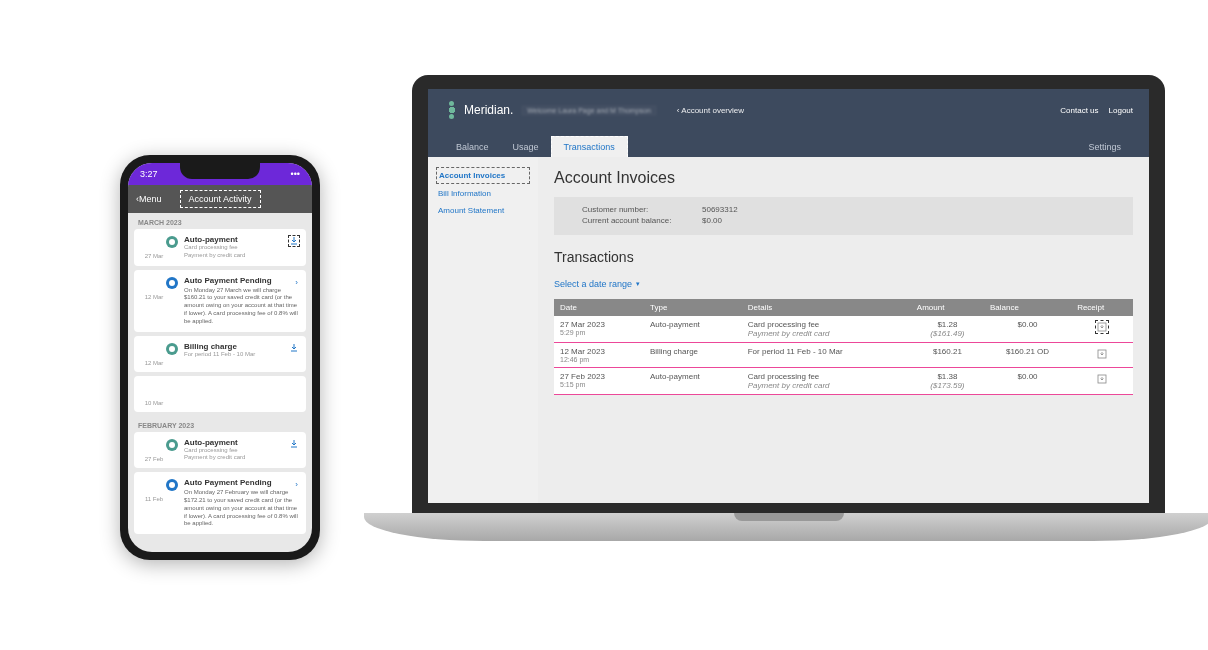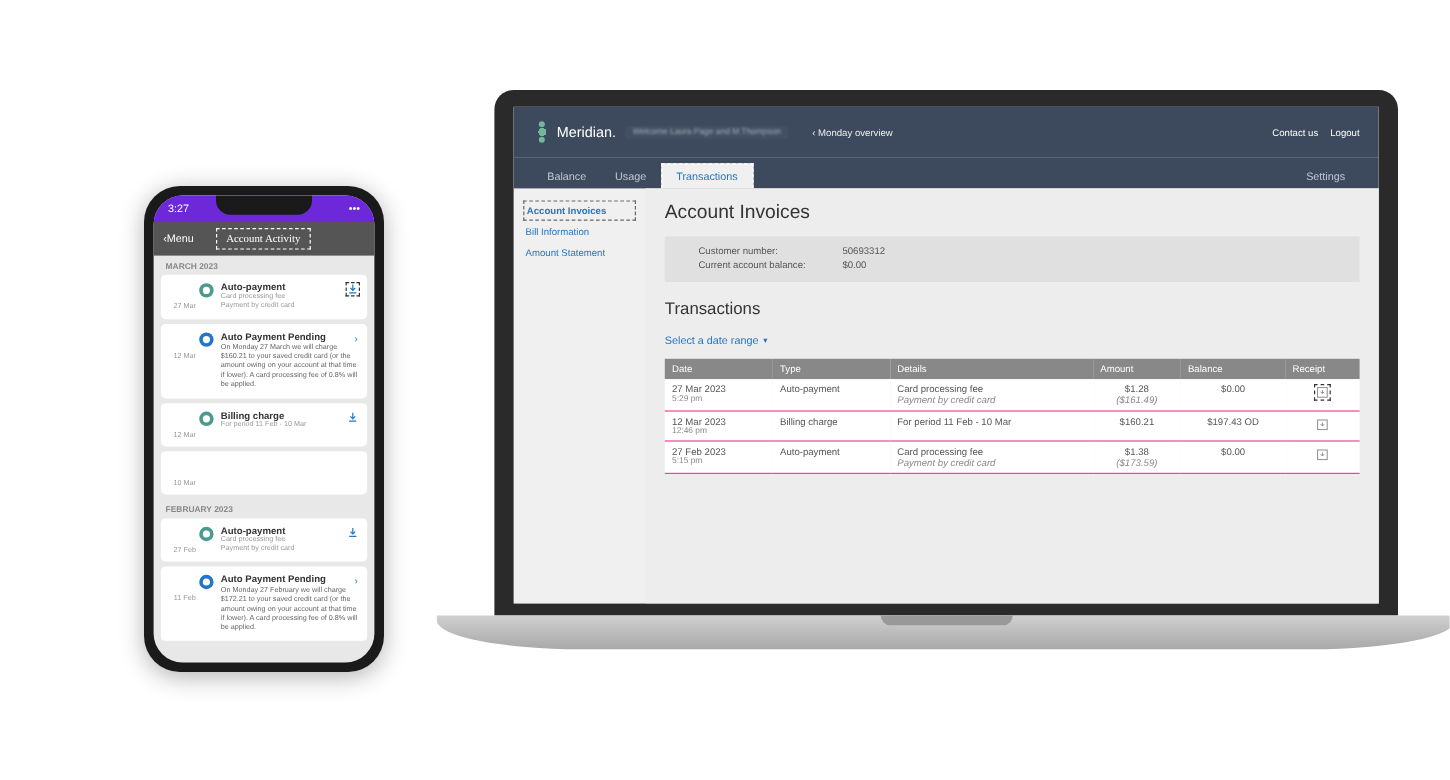--- a/index.html
+++ b/index.html
@@ -5,21 +5,21 @@
 * { margin: 0; padding: 0; box-sizing: border-box; }
 body { font-family: Arial, sans-serif; background: #fff; width: 1208px; height: 650px; position: relative; }
 
 
 .phone { position: absolute; left: 120px; top: 155px; width: 200px; height: 405px; background: #1a1a1a; border-radius: 30px; padding: 8px; box-shadow: 0 4px 20px rgba(0,0,0,0.3); }
 .phone-screen { width: 100%; height: 100%; background: #e8e8e8; border-radius: 24px; overflow: hidden; position: relative; }
 .phone-notch { position: absolute; top: 0; left: 50%; transform: translateX(-50%); width: 80px; height: 16px; background: #1a1a1a; border-radius: 0 0 12px 12px; z-index: 10; }
 .phone-statusbar { height: 22px; background: #6d28d9; color: #fff; font-size: 9px; display: flex; align-items: center; padding: 0 12px; justify-content: space-between; }
 .phone-nav { height: 28px; background: #555; color: #fff; display: flex; align-items: center; font-size: 9px; padding: 0 8px; }
 .phone-menu { display: flex; align-items: center; }
-.phone-title { margin-left: 18px; padding: 3px 8px; border: 1px dashed #fff; font-family: Liberation Serif, serif; }
+.phone-title { margin-left: 18px; padding: 3px 8px; border: 1px dashed #fff; }
 .phone-content { padding: 0 6px; overflow: hidden; }
 .phone-section { font-size: 7px; color: #888; padding: 6px 4px 3px; font-weight: 600; }
 .phone-card { background: #fff; border-radius: 4px; padding: 6px 8px; margin-bottom: 4px; position: relative; }
 .phone-card-row { display: flex; align-items: flex-start; }
 .phone-icon { width: 12px; height: 12px; border-radius: 50%; background: #4a9b8e; margin-right: 6px; flex-shrink: 0; margin-top: 1px; position: relative; }
 .phone-icon.blue { background: #2176c7; }
 .phone-icon::after { content: ''; position: absolute; top: 3px; left: 3px; width: 6px; height: 6px; background: #fff; border-radius: 50%; }
 .phone-card-main { flex: 1; }
 .phone-cwrap { display: flex; }
 .phone-left { width: 24px; font-size: 6px; color: #999; padding-top: 18px; text-align: center; }
@@ -194,21 +194,21 @@
 <div class="laptop">
   <div class="laptop-frame">
     <div class="laptop-screen">
       <div class="hdr">
         <div class="logo">
           <div class="logo-mark"></div>
           <span class="logo-text">Meridian.</span>
         </div>
         <span class="welcome">Welcome Laura Page and M Thompson</span>
         <span class="acct-over">
-          <span>‹ </span><span>Monday overview</span>
+          <span>‹ </span><span>Account overview</span>
         </span>
         <div class="hdr-right">
           <span>Contact us</span>
           <span>Logout</span>
         </div>
       </div>
       <div class="tabs" id="laptop-tabs">
           <div class="tab">Balance</div>
           <div class="tab">Usage</div>
           <div class="tab active">Transactions</div>
@@ -276,21 +276,21 @@
                     <div>12 Mar 2023</div>
                     <div class="subline">12:46 pm</div>
                   </td>
                   <td>Billing charge</td>
                   <td>
                     <div>For period 11 Feb - 10 Mar</div>
                   </td>
                   <td class="amt-r">
                     <div>$160.21</div>
                   </td>
-                  <td class="amt-r neg">$197.43 OD</td>
+                  <td class="amt-r neg">$160.21 OD</td>
                   <td class="amt-r"><span class="receipt-icon">
                       <svg width="10" height="10" viewBox="0 0 10 10">
                         <rect x="1" y="1" width="8" height="8" stroke="#888" fill="none" stroke-width="0.8"></rect>
                         <path d="M5 3v3M3.5 4.5L5 6l1.5-1.5" stroke="#888" stroke-width="0.8" fill="none"></path>
                       </svg>
                     </span></td>
                 </tr>
                 <tr>
                   <td>
                     <div>27 Feb 2023</div>

